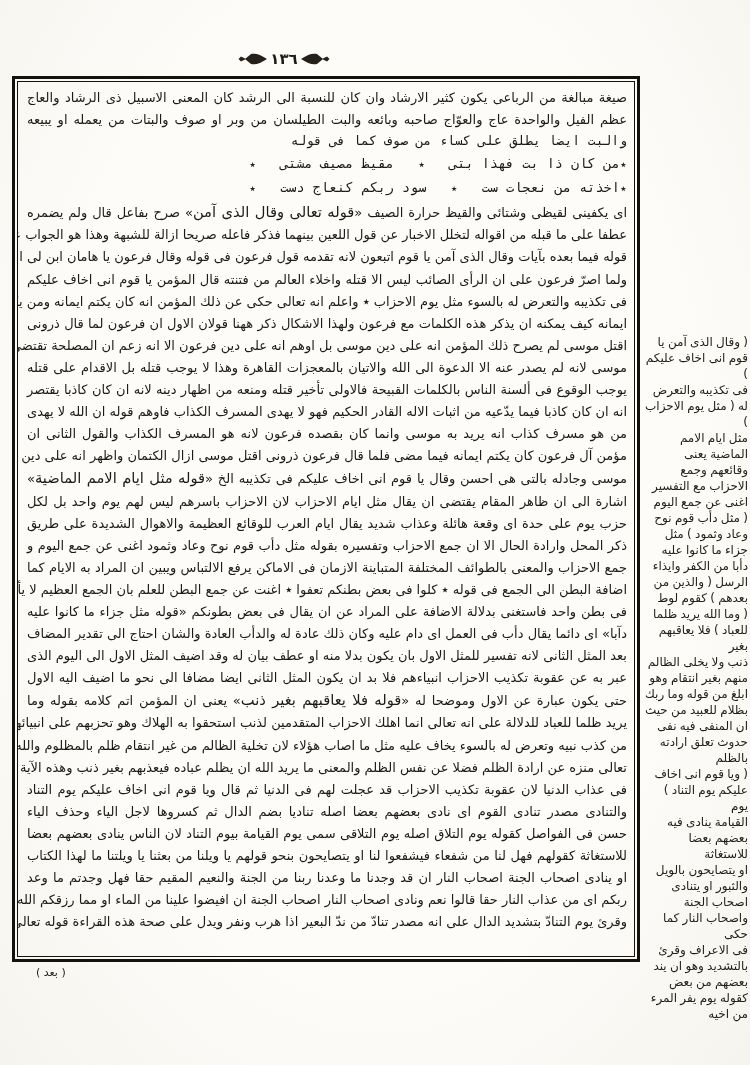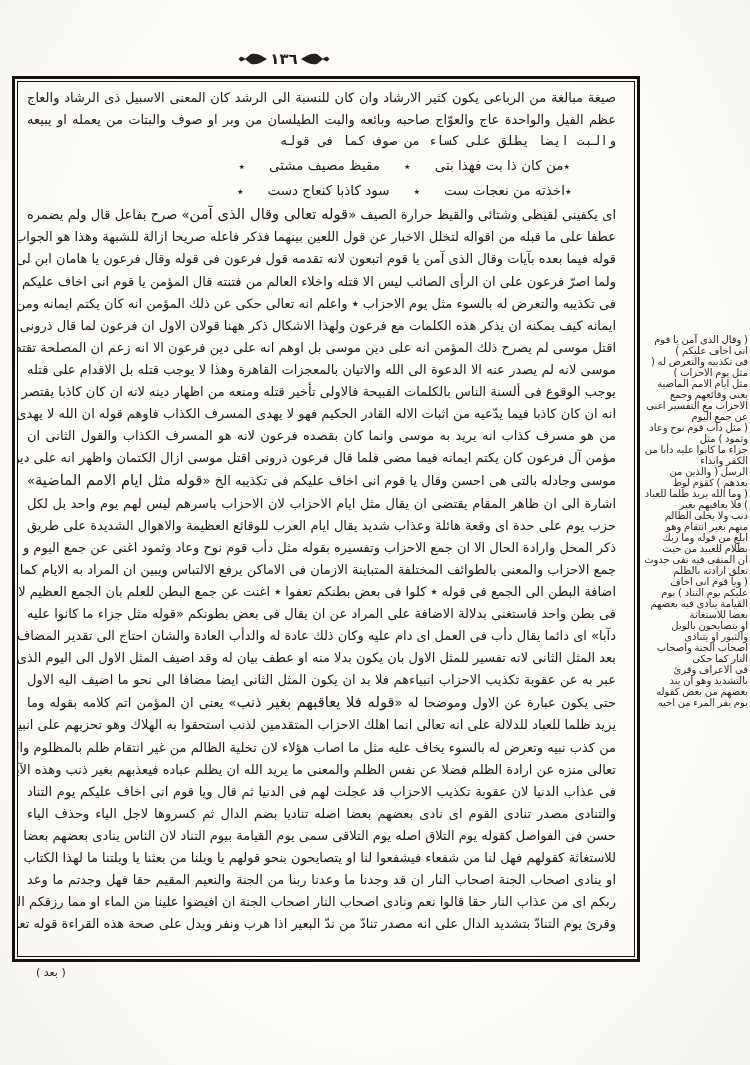--- a/index.html
+++ b/index.html
@@ -19,43 +19,43 @@
   }
   .pagenum{font-size:15px;font-weight:bold;letter-spacing:1px;color:#201c16;}
   .orn{display:block;}
   
   .frame{
     position:absolute;left:12px;top:76px;width:628px;height:886px;
     border:3px solid #15120e;box-sizing:border-box;background:transparent;
   }
   .frame-inner{
     position:absolute;inset:2px;border:1px solid #15120e;box-sizing:border-box;
-    padding:5px 18px 0 9px;overflow:hidden;
+    padding:5px 7px 0 9px;overflow:hidden;
   }
   .maintext{direction:rtl;}
   .tline{
     font-size:13px;line-height:22.1px;white-space:nowrap;
     text-align:justify;text-align-last:justify;
     color:#1d1a15;
   }
   .tline.end{text-align-last:right;font-family:Liberation Mono, monospace;}
   .qmark{font-weight:normal;font-size:1.13em;}
   .pline{
-    font-size:13.5px;line-height:24px;text-align:center;
-    width:76%;margin-left:46px;color:#1d1a15;white-space:nowrap;
+    font-size:13.5px;line-height:24px;
+    width:76%;margin-left:46px;color:#1d1a15;white-space:nowrap;font-family:Liberation Mono, monospace;
   }
   .psep{padding:0 24px;font-size:12px;color:#2a241c;}
   .pstar-end{font-size:12px;color:#2a241c;}
   
   .margin{
     position:absolute;left:644px;top:334px;width:104px;
     direction:rtl;text-align:right;
   }
   .mline{
-    font-size:10px;line-height:11px;color:#211d17;
+    font-size:12px;line-height:16px;color:#211d17;
     letter-spacing:-0.2px;word-spacing:-0.5px;
   }
   .catchword{
     position:absolute;left:36px;top:966px;
     direction:rtl;font-size:11px;color:#211d17;
   }
 </style>
 </head>
 <body>
 
@@ -73,21 +73,21 @@
     </svg>
   </div>
 
   <div class="frame">
     <div class="frame-inner">
       <div id="main-lines" class="maintext">
           <div class="tline">صيغة مبالغة من الرباعى يكون كثير الارشاد وان كان للنسبة الى الرشد كان المعنى الاسبيل ذى الرشاد والعاج</div>
           <div class="tline">عظم الفيل والواحدة عاج والعوّاج صاحبه وبائعه والبت الطيلسان من وبر او صوف والبتات من يعمله او يبيعه</div>
           <div class="tline end">والبت ايضا يطلق على كساء من صوف كما فى قوله</div>
           <div class="pline"><span class="pstar-end">٭</span><span class="hemistich">من كان ذا بت فهذا بتى</span><span class="psep">٭</span><span class="hemistich">مقيظ مصيف مشتى</span><span class="psep">٭</span></div>
-          <div class="pline"><span class="pstar-end">٭</span><span class="hemistich">اخذته من نعجات ست</span><span class="psep">٭</span><span class="hemistich">سود كاذبا كنعاج دست</span><span class="psep">٭</span></div>
+          <div class="pline"><span class="pstar-end">٭</span><span class="hemistich">اخذته من نعجات ست</span><span class="psep">٭</span><span class="hemistich">سود ربكم كنعاج دست</span><span class="psep">٭</span></div>
           <div class="tline">اى يكفينى لقيظى وشتائى والقيظ حرارة الصيف «<span class="qmark">قوله تعالى وقال الذى آمن</span>» صرح بفاعل قال ولم يضمره</div>
           <div class="tline">عطفا على ما قبله من اقواله لتخلل الاخبار عن قول اللعين بينهما فذكر فاعله صريحا ازالة للشبهة وهذا هو الجواب عن</div>
           <div class="tline">قوله فيما بعده بآيات وقال الذى آمن يا قوم اتبعون لانه تقدمه قول فرعون فى قوله وقال فرعون يا هامان ابن لى الآيات</div>
           <div class="tline">ولما اصرّ فرعون على ان الرأى الصائب ليس الا قتله واخلاء العالم من فتنته قال المؤمن يا قوم انى اخاف عليكم</div>
           <div class="tline">فى تكذيبه والتعرض له بالسوء مثل يوم الاحزاب ٭ واعلم انه تعالى حكى عن ذلك المؤمن انه كان يكتم ايمانه ومن يكتم</div>
           <div class="tline">ايمانه كيف يمكنه ان يذكر هذه الكلمات مع فرعون ولهذا الاشكال ذكر ههنا قولان الاول ان فرعون لما قال ذرونى</div>
           <div class="tline">اقتل موسى لم يصرح ذلك المؤمن انه على دين موسى بل اوهم انه على دين فرعون الا انه زعم ان المصلحة تقتضى ابقاء</div>
           <div class="tline">موسى لانه لم يصدر عنه الا الدعوة الى الله والاتيان بالمعجزات القاهرة وهذا لا يوجب قتله بل الاقدام على قتله</div>
           <div class="tline">يوجب الوقوع فى ألسنة الناس بالكلمات القبيحة فالاولى تأخير قتله ومنعه من اظهار دينه لانه ان كان كاذبا يقتصر</div>
           <div class="tline">انه ان كان كاذبا فيما يدّعيه من اثبات الاله القادر الحكيم فهو لا يهدى المسرف الكذاب فاوهم قوله ان الله لا يهدى</div>

